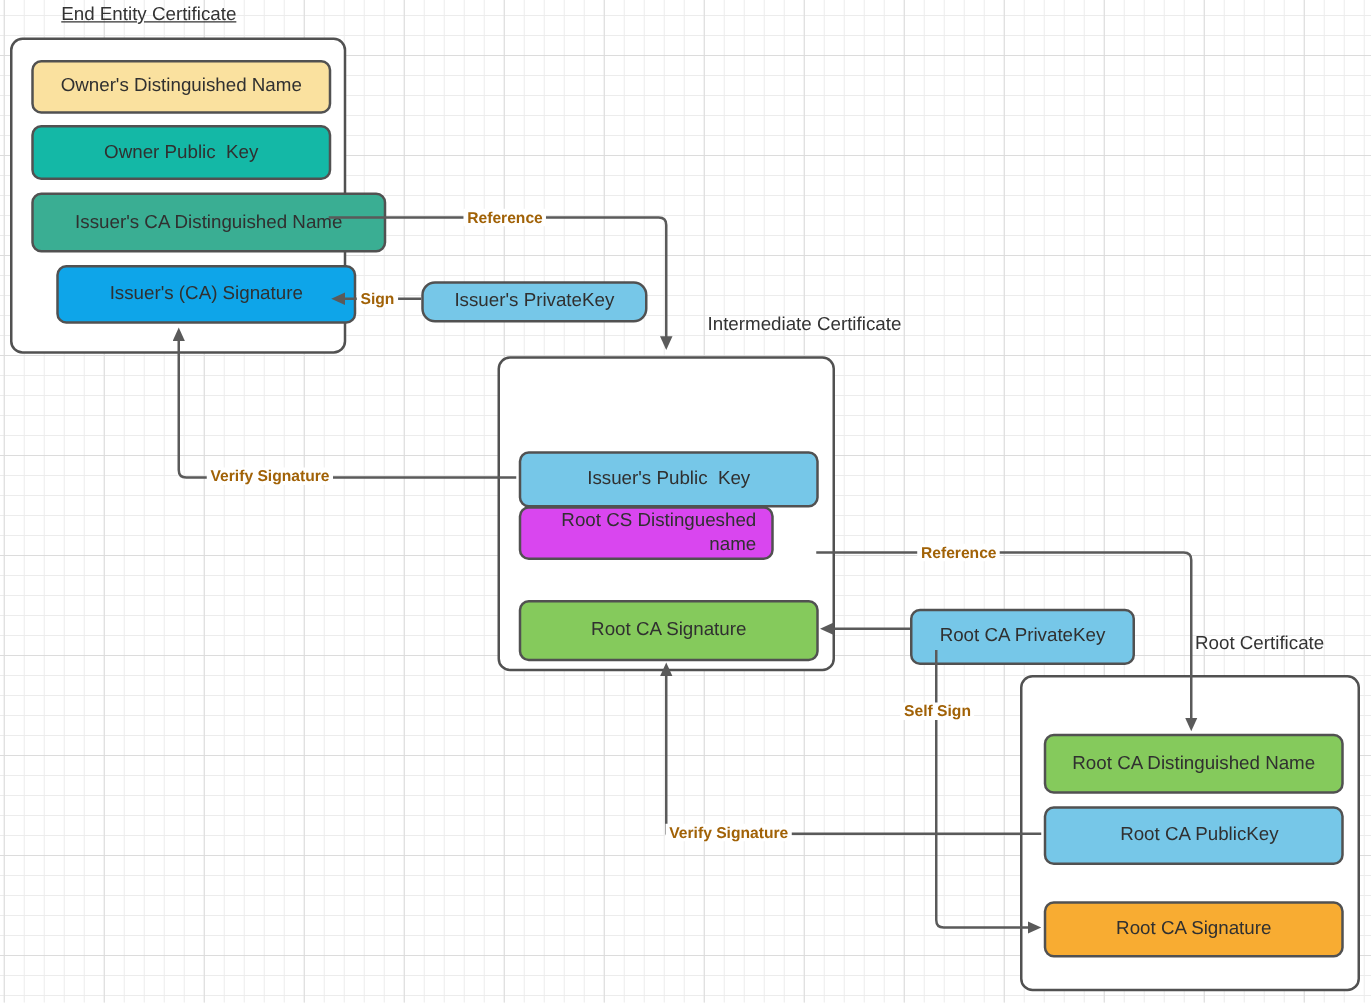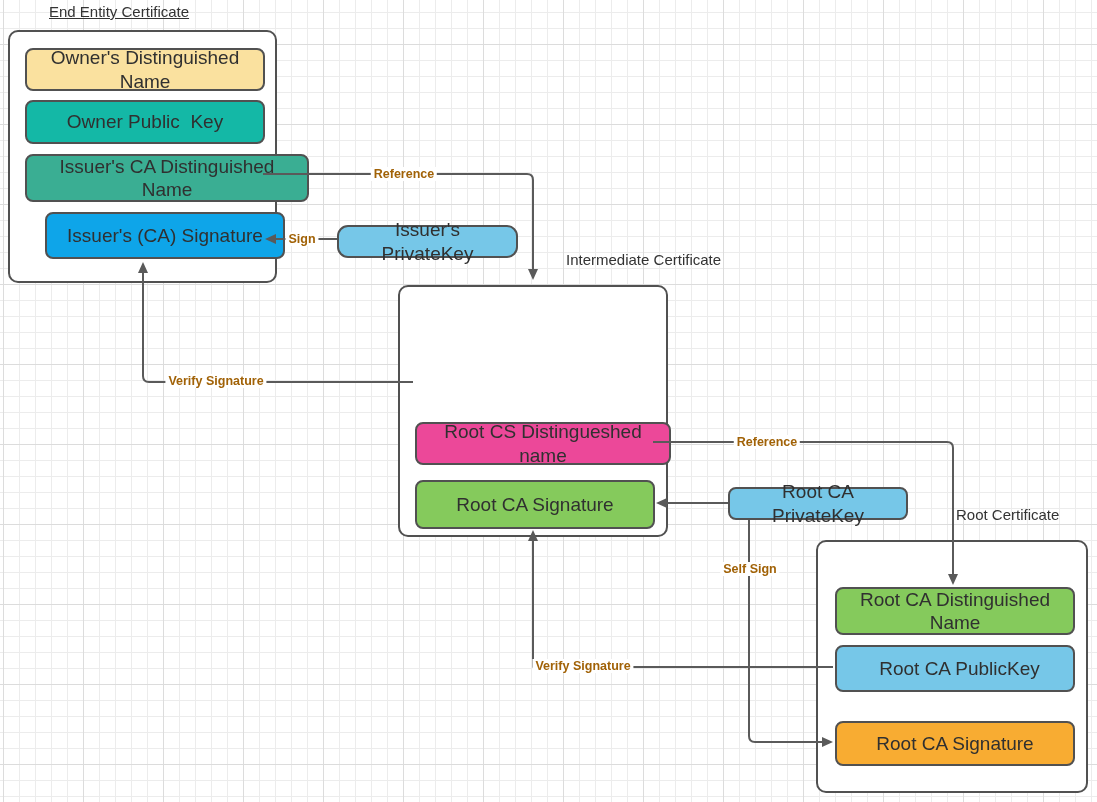--- a/index.html
+++ b/index.html
@@ -19,21 +19,21 @@
     background-size:80px 80px, 80px 80px, 16px 16px, 16px 16px;
     background-position:3px 0, 0 44px, 3px 0, 0 12px;
   }
   .group{
     position:absolute; background:#fff; border:2px solid var(--border);
     border-radius:10px; box-sizing:border-box;
   }
   .field,.node{
     position:absolute; border:2px solid var(--border); border-radius:8px;
     box-sizing:border-box; display:flex; align-items:center; justify-content:center;
-    text-align:center; font-size:19px; color:var(--text); line-height:1.22;
+    text-align:right; font-size:15px; color:var(--text); line-height:1.22;
     padding:2px 12px; white-space:pre-wrap;
   }
   .gtitle{
     position:absolute; font-size:15px; color:#333; white-space:nowrap;
   }
   .elabel{
     position:absolute; transform:translate(-50%,-50%); background:#fff;
     font-weight:bold; font-size:12.5px; color:#a16207; padding:0 3px;
     white-space:nowrap; z-index:3;
   }
@@ -51,32 +51,33 @@
   <div class="gtitle" style="left:956px;top:506px;">Root Certificate</div>
 
   <div class="group" style="left:8px;top:30px;width:269px;height:253px;">
     <div class="field" style="left: 15px; top: 16px; width: 240px; height: 43px; background-color: rgb(250, 225, 159);">Owner's Distinguished Name</div>
     <div class="field" style="left: 15px; top: 68px; width: 240px; height: 44px; background-color: #14b8a6;">Owner Public  Key</div>
     <div class="field" style="left: 15px; top: 122px; width: 284px; height: 48px; background-color: rgb(58, 174, 147);">Issuer's CA Distinguished Name</div>
     <div class="field" style="left: 15px; top: 180px; width: 240px; height: 47px; background-color: #0ea5e9; margin-left: 20px;">Issuer's (CA) Signature</div>
   </div>
 
   <div class="group" style="left:398px;top:285px;width:270px;height:252px;">
-    <div class="field" style="left: 15px; top: 135px; width: 256px; height: 43px; background-color: #ec4899;">Root CS Distingueshed name</div>
+    <div class="field" style="left: 15px; top: 74px; width: 240px; height: 45px; background-color: rgb(118, 199, 232);">Issuer's Public  Key</div>
+    <div class="field" style="left: 15px; top: 118px; width: 204px; height: 43px; background-color: #d946ef;">Root CS Distingueshed name</div>
     <div class="field" style="left: 15px; top: 193px; width: 240px; height: 49px; background-color: rgb(133, 202, 92);">Root CA Signature</div>
   </div>
 
   <div class="group" style="left:816px;top:540px;width:272px;height:253px;">
     <div class="field" style="left: 17px; top: 45px; width: 240px; height: 48px; background-color: rgb(133, 202, 92);">Root CA Distinguished Name</div>
     <div class="field" style="left: 17px; top: 103px; width: 240px; height: 47px; background-color: rgb(118, 199, 232); padding-left: 21px;">Root CA PublicKey</div>
     <div class="field" style="left: 17px; top: 179px; width: 240px; height: 45px; background-color: rgb(248, 172, 50);">Root CA Signature</div>
   </div>
 
   <div class="node" style="left: 337px; top: 225px; width: 181px; height: 33px; background-color: rgb(118, 199, 232); border-radius: 11px;">Issuer's PrivateKey</div>
-  <div class="node" style="left: 728px; top: 487px; width: 180px; height: 33px; background-color: rgb(118, 199, 232);">Root CA PrivateKey</div>
+  <div class="node" style="left: 728px; top: 487px; width: 180px; height: 45px; background-color: rgb(118, 199, 232);">Root CA PrivateKey</div>
 
   <svg class="connectors" width="1097" height="802">
     <defs>
       <marker id="arrowhead" markerUnits="userSpaceOnUse" markerWidth="14" markerHeight="12" refX="1" refY="5" orient="auto">
         <path d="M0,0 L11,5 L0,10 Z"></path>
       </marker>
     </defs>
     <path class="edge" d="M263,174 L527,174 Q533,174 533,180 L533,270" marker-end="url(#arrowhead)"></path>
     <path class="edge" d="M337,239 L275,239" marker-end="url(#arrowhead)"></path>
     <path class="edge" d="M413,382 L149,382 Q143,382 143,376 L143,272" marker-end="url(#arrowhead)"></path>

